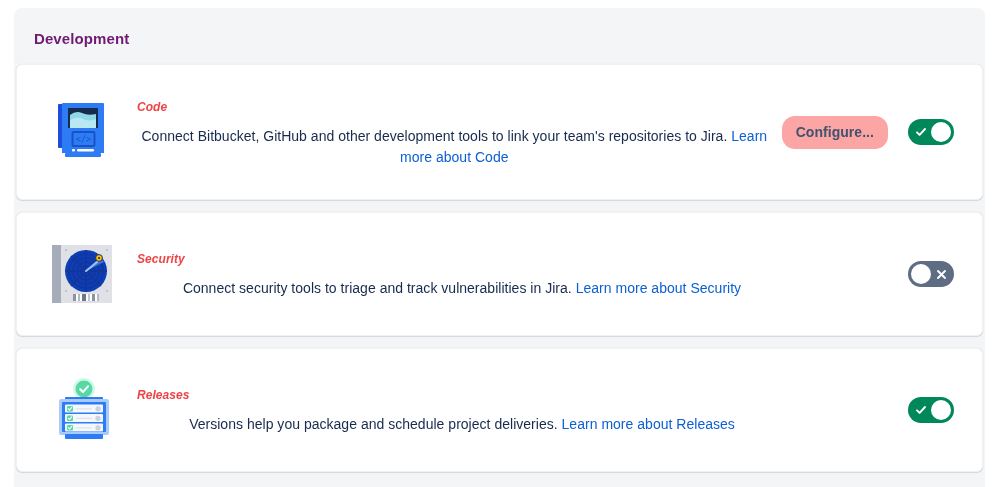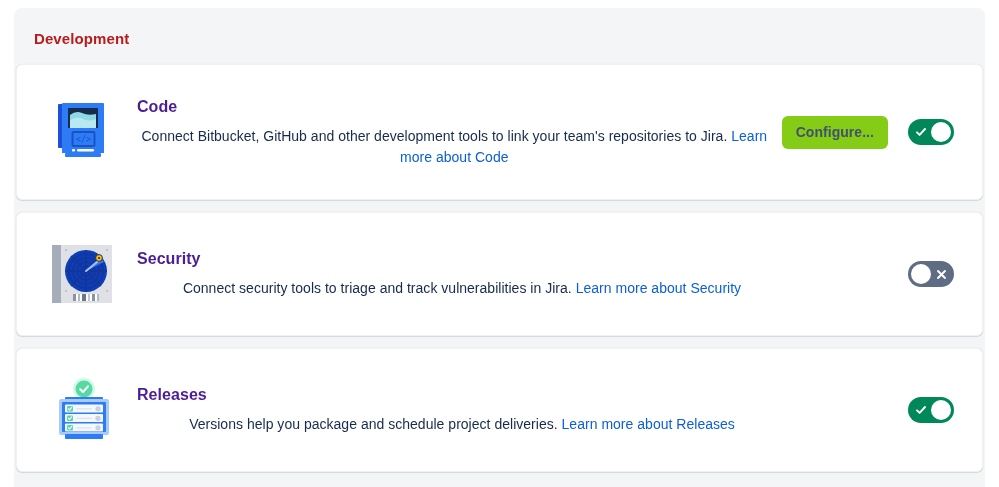--- a/index.html
+++ b/index.html
@@ -23,21 +23,21 @@
   .section-header {
     position: absolute;
     left: 0; top: 0;
     width: 971px; height: 48px;
   }
   .section-title {
     position: absolute;
     left: 20px; top: 22px;
     font-size: 15px;
     font-weight: 700;
-    color: #b91c1c;
+    color: #701a75;
     letter-spacing: 0.1px;
     white-space: nowrap;
   }
 
   
   .card {
     position: absolute;
     left: 2px;
     width: 967px;
     background: #FFFFFF;
@@ -71,46 +71,47 @@
   }
   .ctrl-col {
     margin-left: auto;
     display: flex;
     align-items: center;
     gap: 20px;
     padding-right: 28px;
   }
 
   .row-title {
-    font-size: 16px;
+    font-size: 12px;
     font-weight: 700;
-    color: #4c1d95;
+    color: #ef4444;
     line-height: 20px;
     margin-bottom: 9px;
     letter-spacing: 0.05px;
+    font-style: italic;
   }
   .row-desc {
     font-size: 14px;
     font-weight: 400;
     color: #172B4D;
     line-height: 21px;
     letter-spacing: 0.02px;
     text-align: center;
   }
   .link {
     color: #0C5FD4;
     text-decoration: none;
     cursor: pointer;
   }
 
   
   .btn {
-    background: #84cc16;
+    background: #fca5a5;
     border: none;
-    border-radius: 6px;
+    border-radius: 13px;
     color: #42526E;
     font-family: "Liberation Sans", sans-serif;
     font-size: 14px;
     font-weight: 600;
     padding: 8px 14px 9px 14px;
     cursor: pointer;
     white-space: nowrap;
     letter-spacing: 0.05px;
   }
 

